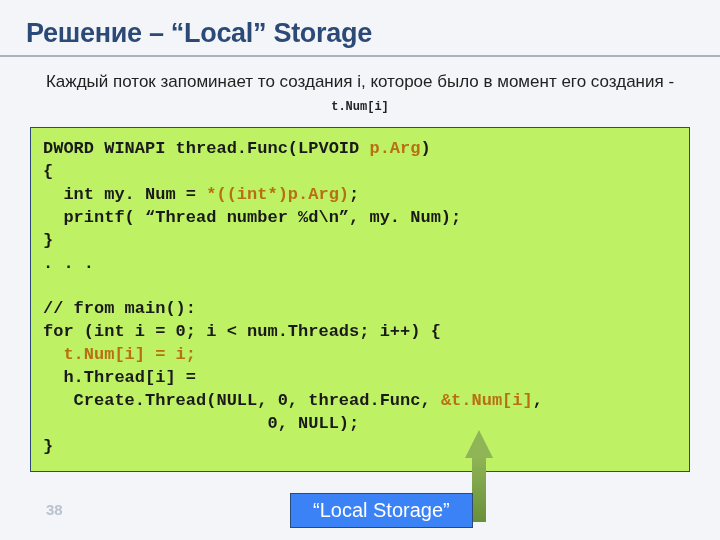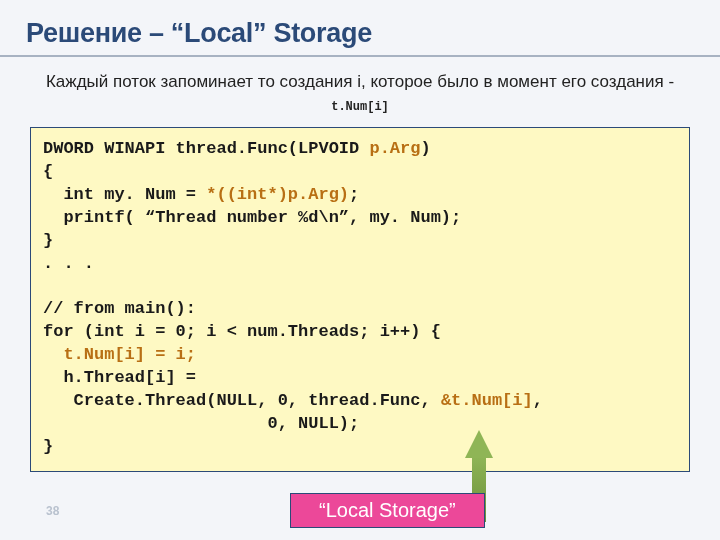--- a/index.html
+++ b/index.html
@@ -31,39 +31,39 @@
   .subtitle {
     font-size: 17px;
     color: #222;
     text-align: center;
     line-height: 1.35;
     margin: 0 10px 10px 10px;
   }
   .subtitle .mono { font-family: "Courier New", monospace; font-weight: bold; font-size: 12px; }
   .codebox {
     border: 1.5px solid #2b4a78;
-    background: #fef9c3;
+    background: #bef264;
     padding: 10px 12px 12px 12px;
     font-family: "Courier New", monospace;
     font-size: 17px;
     font-weight: bold;
     color: #1a1a1a;
     line-height: 1.35;
     margin: 0 4px;
     white-space: pre;
   }
   .codebox .hl { color: #b86f14; }
   .callout {
     position: absolute;
     left: 290px;
     bottom: 12px;
-    background: #ec4899;
+    background: #3b82f6;
     color: #fff;
     font-size: 20px;
-    padding: 5px 28px;
+    padding: 5px 22px;
     border: 1px solid #2b4a78;
   }
   .arrow {
     position: absolute;
     left: 465px;
     bottom: 18px;
     width: 28px;
     height: 94px;
   }
   .arrow .shaft {
@@ -81,21 +81,21 @@
     width: 0; height: 0;
     border-left: 14px solid transparent;
     border-right: 14px solid transparent;
     border-bottom: 28px solid #8fb556;
   }
   .pagenum {
     position: absolute;
     left: 46px;
     bottom: 22px;
     color: #b9c2cf;
-    font-size: 12px;
+    font-size: 15px;
     font-weight: bold;
   }
 </style>
 </head>
 <body>
 
 <div class="slide">
   <div class="title">Решение – “Local” Storage</div>
   <hr class="rule">
   <div class="subtitle">

